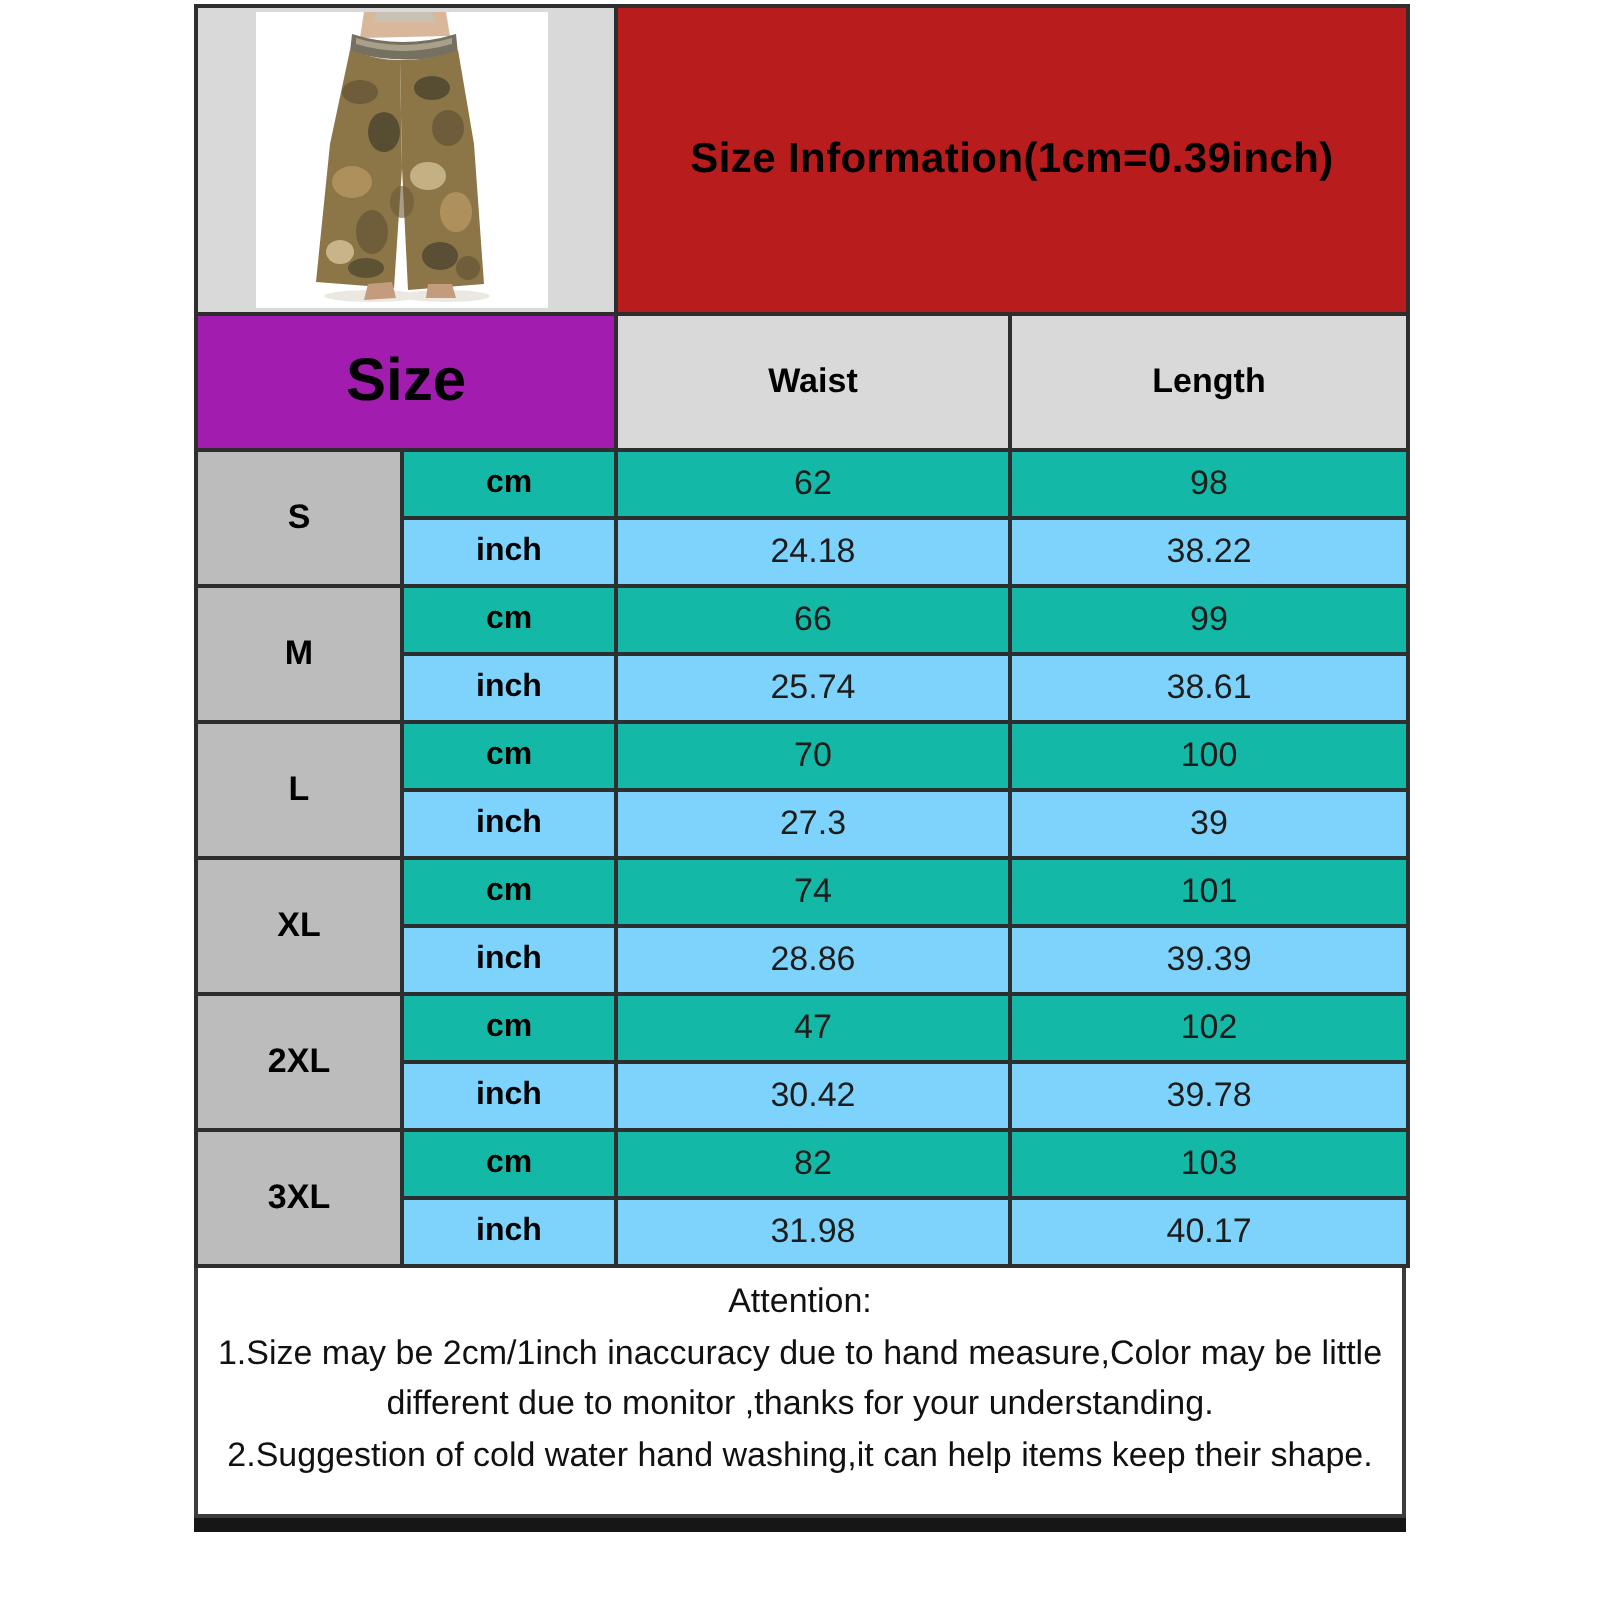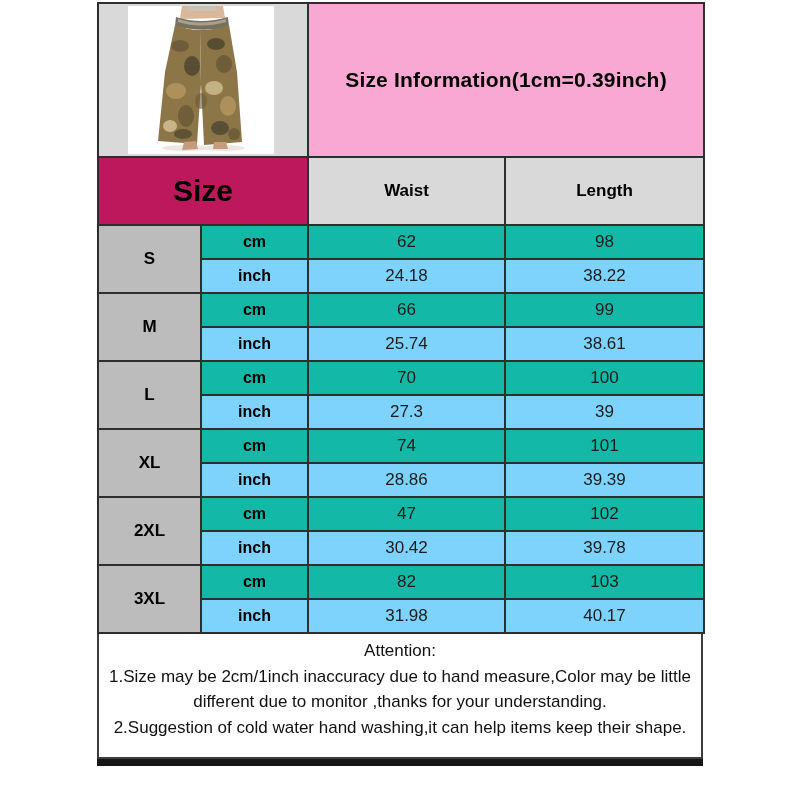--- a/index.html
+++ b/index.html
@@ -25,27 +25,27 @@
     text-align: center;
     vertical-align: middle;
     overflow: hidden;
     padding: 0;
   }
   td.img-cell {
     background: #d9d9d9;
     height: 152px;
   }
   td.info-cell {
-    background: #f9a8d4;
+    background: #b91c1c;
     font-size: 21px;
     font-weight: bold;
     letter-spacing: 0.2px;
   }
   td.size-head {
-    background: #be185d;
+    background: #a21caf;
     font-size: 30px;
     font-weight: bold;
     height: 66px;
   }
   td.col-head {
     background: #d9d9d9;
     font-size: 17px;
     font-weight: bold;
   }
   tr.cm-row td { background: #14b8a6; height: 32px; }

